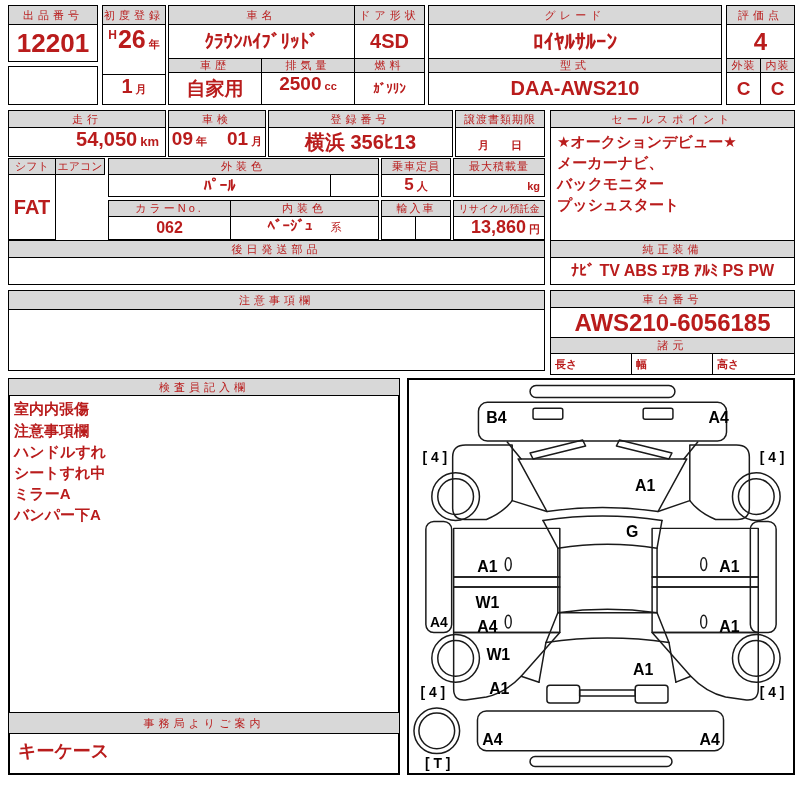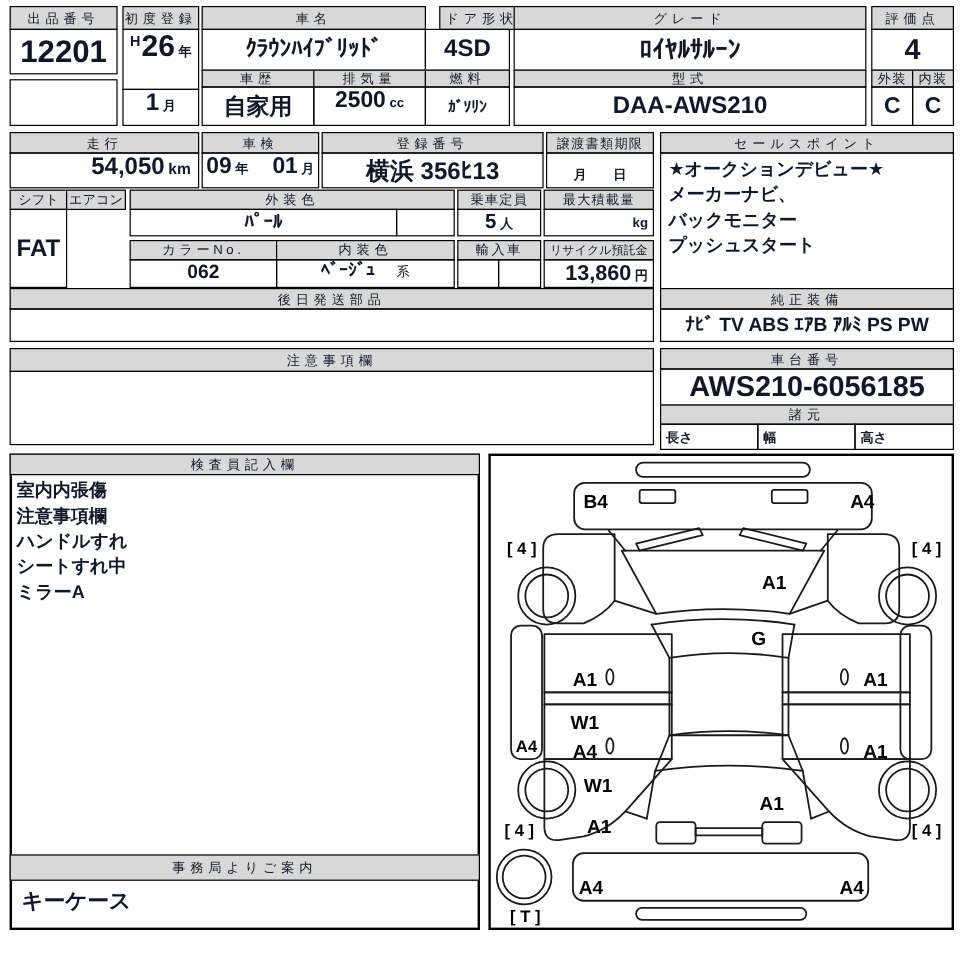--- a/index.html
+++ b/index.html
@@ -1,17 +1,17 @@
 <!DOCTYPE html>
 <html><head>
 <meta charset="utf-8">
 <style>
   html,body{margin:0;padding:0;background:#fff;}
   #sheet{position:relative;width:800px;height:800px;background:#fff;overflow:hidden;
-         font-family:"Liberation Sans","DejaVu Sans",sans-serif;color:#0f172a;text-decoration:underline;}
+         font-family:"Liberation Sans","DejaVu Sans",sans-serif;color:#b91c1c;text-decoration:underline;}
   .c{position:absolute;box-sizing:border-box;}
   .bd{border:1.5px solid #000;}
   .bd1{border:1px solid #000;}
   .bd2{border:2px solid #000;}
   .hd{background:#d8d8d8;display:flex;align-items:center;justify-content:center;
       font-size:11px;letter-spacing:4px;white-space:nowrap;overflow:hidden;}
   .hd.tight{letter-spacing:1px;}
   .val{display:flex;align-items:center;justify-content:center;font-weight:bold;white-space:nowrap;overflow:hidden;}
   .val.left{justify-content:flex-start;}
   .val.right{justify-content:flex-end;}
@@ -37,21 +37,21 @@
     <span class="unit">年</span>
   </div>
   <div class="c bd val baseline" style="left:102px;top:74px;width:64px;height:31px">
     <span style="font-size:20px">1</span>
     <span class="unit">月</span>
   </div>
 
   <div class="c bd hd" style="left:168px;top:5px;width:187px;height:20px">車名</div>
   <div class="c bd val" style="left:168px;top:24px;width:187px;height:35px;font-size:19px">ｸﾗｳﾝﾊｲﾌﾞﾘｯﾄﾞ</div>
 
-  <div class="c bd hd" style="left:366px;top:5px;width:71px;height:20px">ドア形状</div>
+  <div class="c bd hd" style="left:354px;top:5px;width:71px;height:20px">ドア形状</div>
   <div class="c bd val" style="left:354px;top:24px;width:71px;height:35px;font-size:20px">4SD</div>
 
   <div class="c bd hd" style="left:428px;top:5px;width:294px;height:20px">グレード</div>
   <div class="c bd val" style="left:428px;top:24px;width:294px;height:35px;font-size:21px">ﾛｲﾔﾙｻﾙｰﾝ</div>
 
   <div class="c bd hd" style="left:726px;top:5px;width:69px;height:20px">評価点</div>
   <div class="c bd val" style="left:726px;top:24px;width:69px;height:35px;font-size:24px">4</div>
 
   <div class="c bd1 hd" style="left:168px;top:58px;width:94px;height:15px">車歴</div>
   <div class="c bd val" style="left:168px;top:72px;width:94px;height:33px;font-size:19px">自家用</div>
@@ -157,20 +157,21 @@
   <div class="c bd1 val left" style="left:712px;top:353px;width:83px;height:22px;font-size:11px;padding-left:4px">高さ</div>
 
   <div class="c bd2" style="left:8px;top:378px;width:392px;height:397px"></div>
   <div class="c bd1 hd" style="left:8px;top:378px;width:392px;height:18px">検査員記入欄</div>
   <div class="c" style="left:10px;top:397px;width:388px;height:120px">
     <div class="lines" style="padding:1px 4px">室内内張傷</div>
     <div class="lines" style="padding:0 4px">注意事項欄</div>
     <div class="lines" style="padding:0 4px">ハンドルすれ</div>
     <div class="lines" style="padding:0 4px">シートすれ中</div>
     <div class="lines" style="padding:0 4px">ミラーA</div>
+    <div class="lines" style="padding:0 4px">バンパー下A</div>
   </div>
   <div class="c bd1 hd" style="left:8px;top:712px;width:392px;height:22px">事務局よりご案内</div>
   <div class="c val left" style="left:10px;top:736px;width:388px;height:30px;font-size:18px;padding-left:8px">キーケース</div>
 
   <div class="c bd2" style="left:407px;top:378px;width:388px;height:397px">
     <svg width="384" height="393" viewBox="0 0 387 393">
       <g fill="none" stroke="#1a1a1a" stroke-width="1.5" stroke-linejoin="round" stroke-linecap="round">
 
         <rect x="122" y="4" width="146" height="12" rx="6"></rect>
         <rect x="70" y="21" width="250" height="39" rx="9"></rect>

